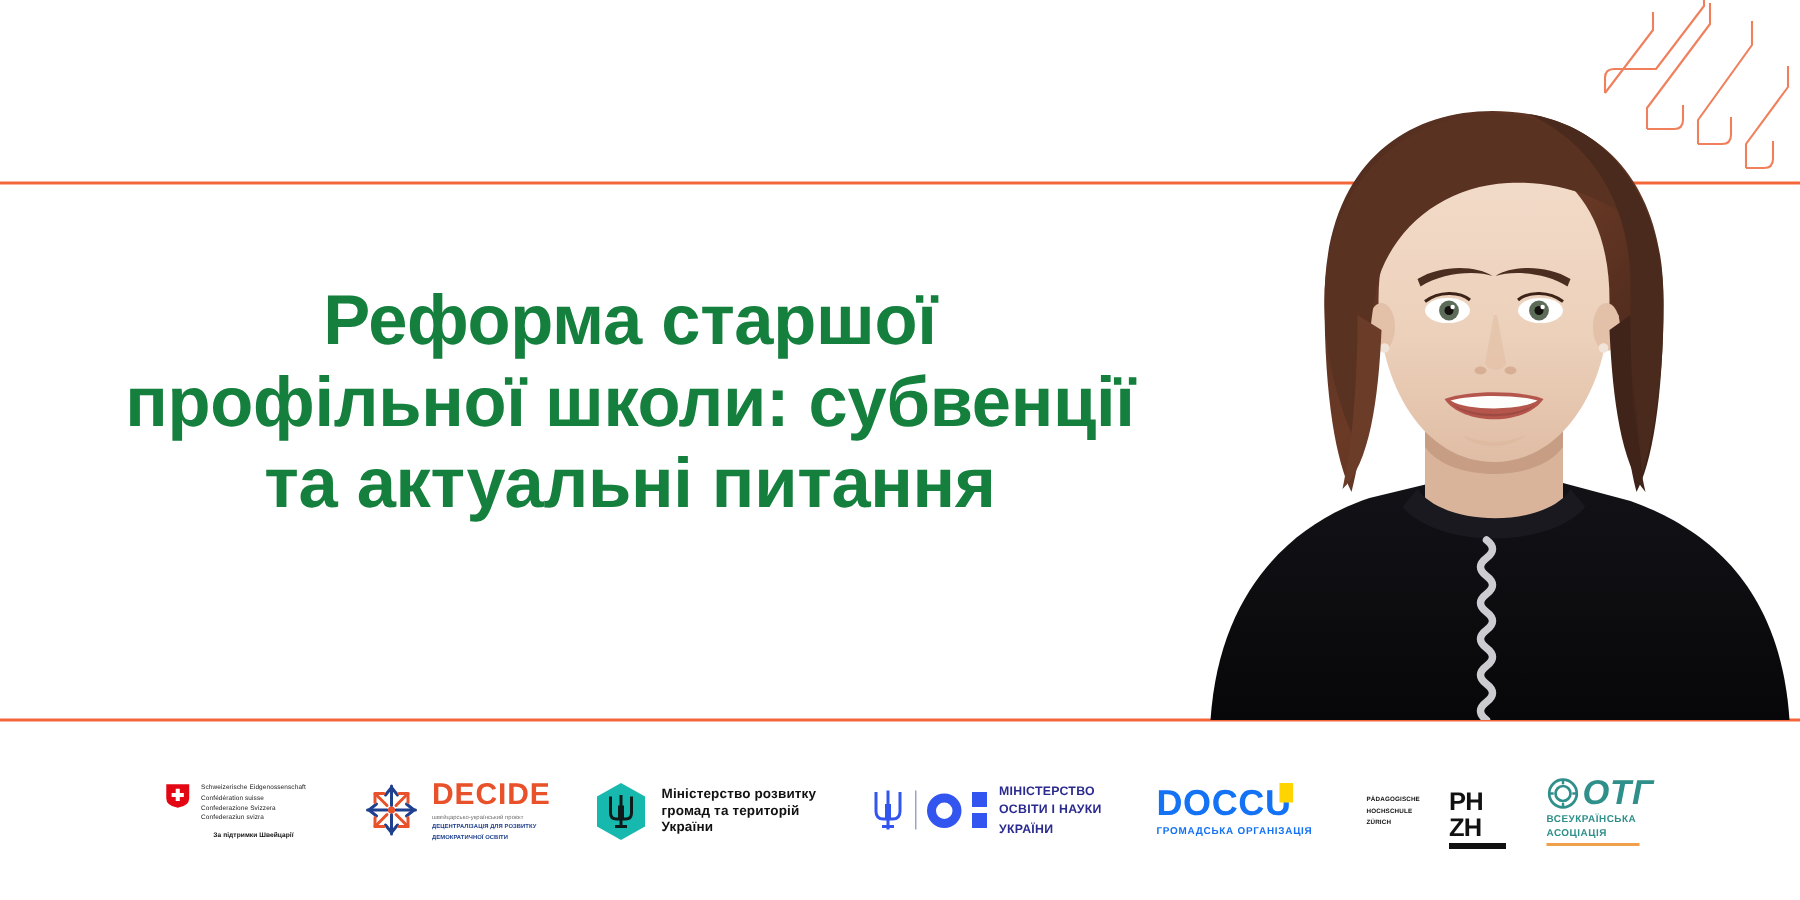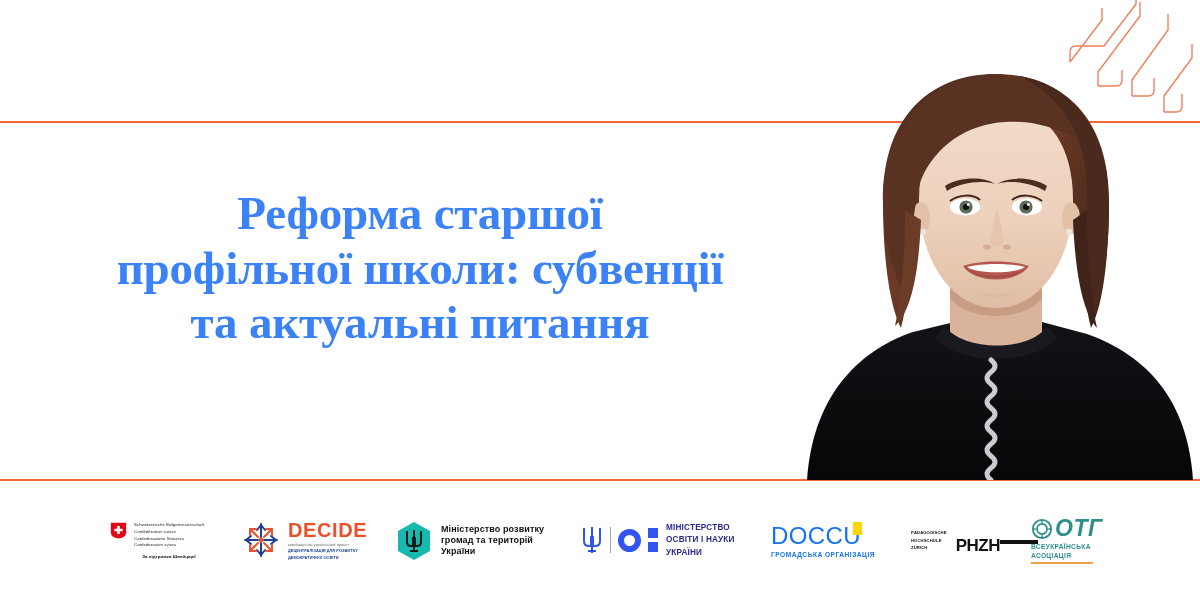--- a/index.html
+++ b/index.html
@@ -27,26 +27,26 @@
   }
   .portrait svg{display:block;}
 
   
   .title-wrap{
     position:absolute;left:0;top:186px;width:840px;
     text-align:center;
   }
   .title{
     margin:0;
-    color:#3b82f6;
+    color:#15803d;
     font-size:47px;
     line-height:1.16;
     font-weight:bold;
     letter-spacing:-0.2px;
-    font-family:Liberation Serif, serif;
+    font-family:Liberation Sans, sans-serif;
     white-space:pre-line;
   }
 
   
   .logo-strip{
     position:absolute;left:0;top:481px;width:1200px;height:119px;
     display:flex;align-items:center;justify-content:center;
     gap:0px;
     border-radius:26px;
   }
@@ -74,28 +74,28 @@
   .mon-sq{display:flex;flex-direction:column;gap:4px;}
   .mon-sq i{display:block;width:10px;height:10px;background:#3355ef;}
   .mon-txt{font-size:8.2px;font-weight:bold;color:#2b2b8f;line-height:1.5;letter-spacing:0.2px;}
 
   
   .mrg{display:flex;align-items:center;gap:9px;width:185px;}
   .mrg-txt{font-size:9px;font-weight:bold;color:#111;line-height:1.26;letter-spacing:0.1px;}
 
   
   .doccu{display:flex;flex-direction:column;width:140px;align-items:flex-start;}
-  .doccu-word{position:relative;font-size:24px;font-weight:normal;color:#1472f5;letter-spacing:0.4px;line-height:1;}
+  .doccu-word{position:relative;font-size:24px;font-weight:bold;color:#1472f5;letter-spacing:0.4px;line-height:1;}
   .doccu-flag{position:absolute;right:-1px;top:-2px;width:9px;height:13px;background:#ffd400;}
   .doccu-sub{font-size:6.6px;font-weight:bold;color:#1472f5;letter-spacing:0.5px;margin-top:3px;}
 
   
   .phzh{display:flex;align-items:center;gap:9px;width:120px;}
   .phzh-small{font-size:4.2px;font-weight:bold;color:#111;line-height:1.75;letter-spacing:0.1px;width:46px;}
-  .phzh-mark{display:flex;flex-direction:row;margin-top:12px;}
+  .phzh-mark{display:flex;flex-direction:column;margin-top:12px;}
   .phzh-l{font-size:17px;font-weight:bold;color:#111;line-height:0.95;letter-spacing:-0.5px;}
   .phzh-bar{width:38px;height:4px;background:#111;margin-top:2px;}
 
   
   .otg{display:flex;flex-direction:column;width:100px;align-items:flex-start;}
   .otg-top{display:flex;align-items:center;gap:2px;}
   .otg-letters{font-size:23px;font-weight:bold;color:#2f8f8a;letter-spacing:0.5px;line-height:1;font-style:italic;}
   .otg-sub{font-size:6.6px;font-weight:bold;color:#2f8f8a;line-height:1.35;letter-spacing:0.35px;margin-top:2px;}
   .otg-bar{width:62px;height:2px;background:#f0a04b;margin-top:2px;}
 </style>

